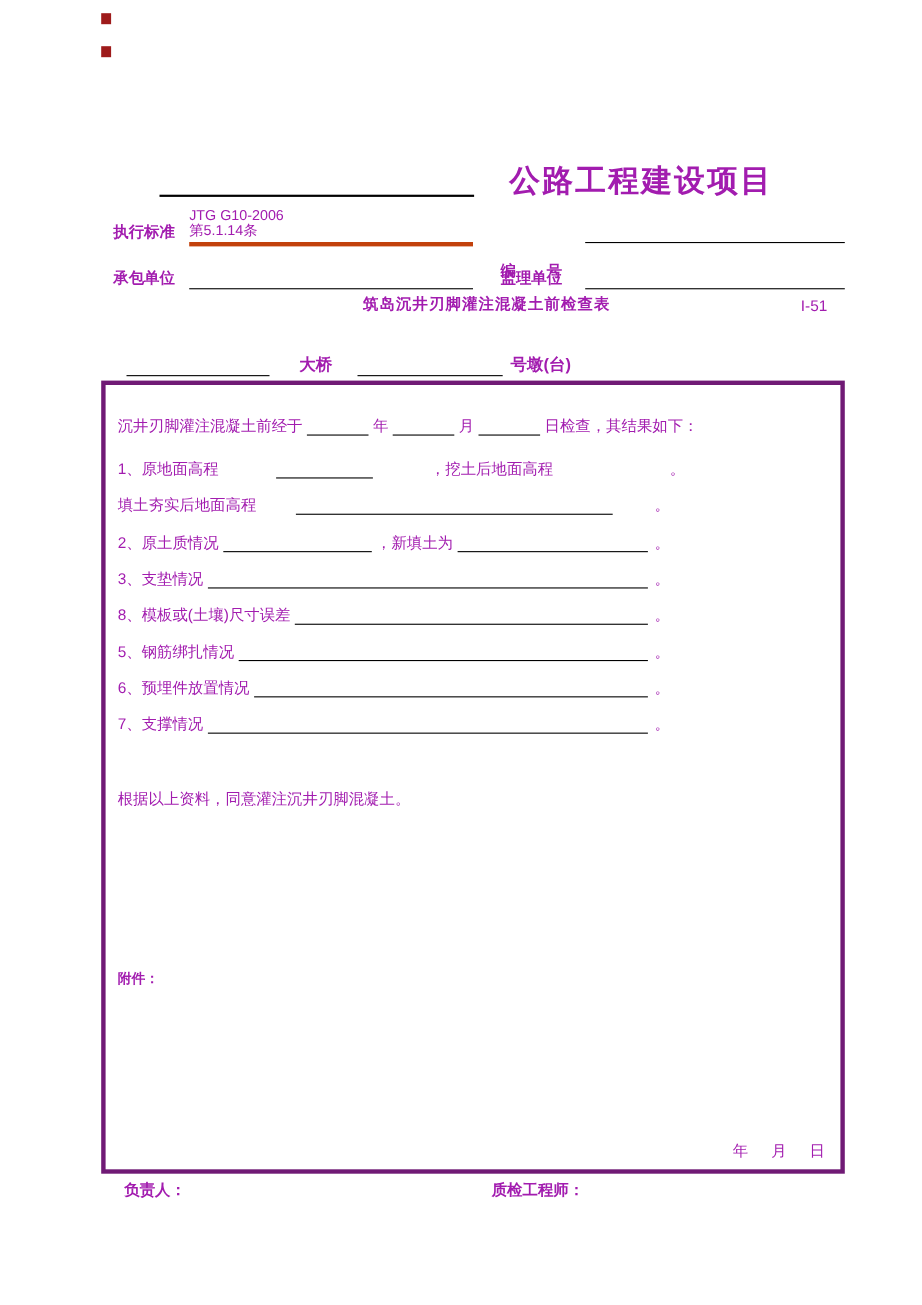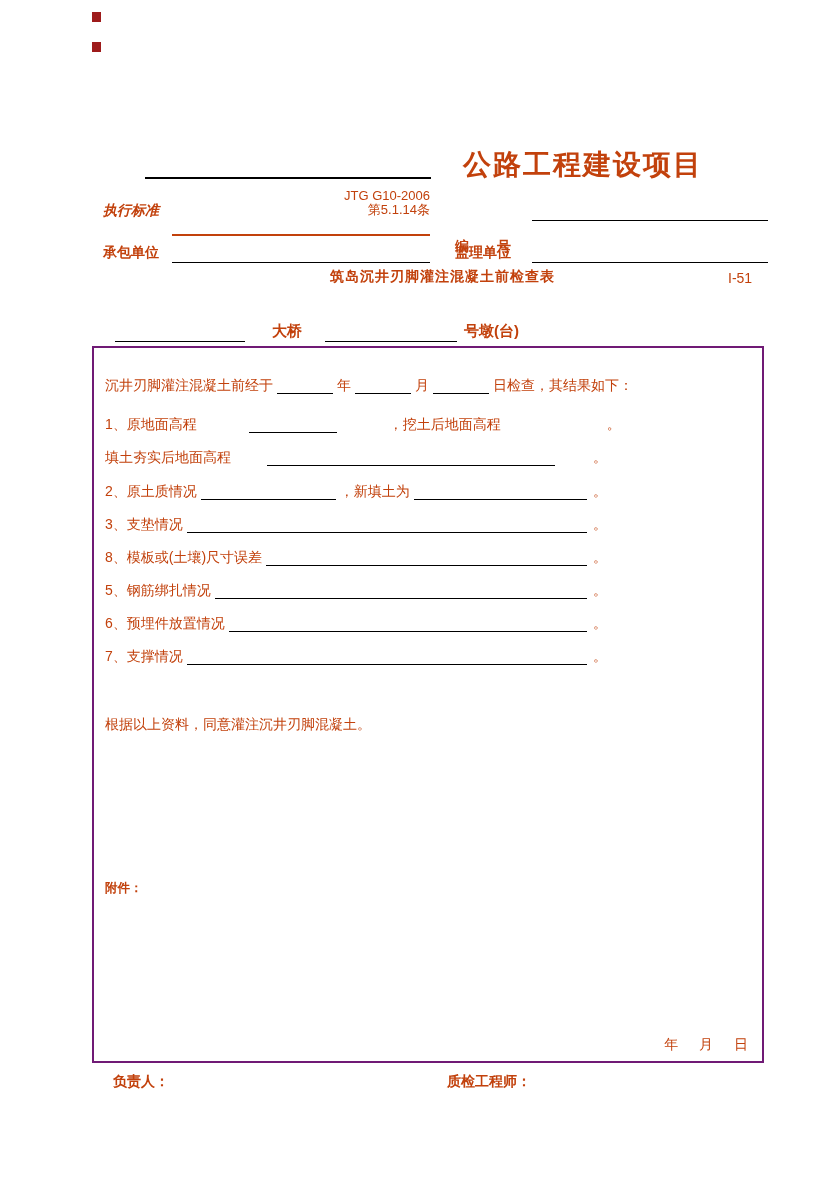--- a/index.html
+++ b/index.html
@@ -2,21 +2,21 @@
 <html><head>
 <meta charset="utf-8">
 <style>
   html, body { margin: 0; padding: 0; background: #ffffff; }
   .page {
     position: relative;
     width: 838px;
     height: 1101px;
     background: #ffffff;
     font-family: "Liberation Sans", sans-serif;
-    color: #c2410c;
+    color: #a21caf;
     overflow: hidden;
   }
   .red-mark {
     position: absolute;
     width: 9px; height: 10px;
     background: #9e1b1b;
   }
   
   .project-blank {
     position: absolute;
@@ -38,23 +38,23 @@
   }
   .hdr-blank {
     position: absolute;
     border-bottom: 1px solid #000;
     height: 0;
   }
   .std-value {
     position: absolute;
     font-size: 13px;
     line-height: 14px;
-    text-align: right;
-    border-bottom: 2px solid #c2410c;
-    padding-bottom: 17px;
+    text-align: left;
+    border-bottom: 4px solid #c2410c;
+    padding-bottom: 3px;
     white-space: nowrap;
   }
   .form-title {
     position: absolute;
     font-size: 14px;
     font-weight: bold;
     letter-spacing: 1px;
     white-space: nowrap;
   }
   .form-code { position: absolute; font-size: 14px; white-space: nowrap; }
@@ -63,21 +63,21 @@
     position: absolute;
     font-size: 15px;
     font-weight: bold;
     white-space: nowrap;
   }
   
   .form-box {
     position: absolute;
     left: 92px; top: 346px;
     width: 668px; height: 713px;
-    border: 2px solid #701a75;
+    border: 4px solid #701a75;
     background: #fff;
   }
   .line {
     position: absolute;
     left: 11px;
     width: 502px;
     display: flex;
     align-items: flex-end;
     font-size: 14px;
     line-height: 18px;
@@ -127,21 +127,21 @@
 <body>
 
 <div class="page">
 
   <div class="red-mark" style="left:92px; top:12px;"></div>
   <div class="red-mark" style="left:92px; top:42px;"></div>
 
   <div class="project-blank" style="left:145px; top:177px; width:286px;"></div>
   <div class="doc-title" style="left:463px; top:146px;">公路工程建设项目</div>
 
-  <div class="hdr-label" style="left:103px; top:202px;font-style:italic;">执行标准</div>
+  <div class="hdr-label" style="left:103px; top:202px;">执行标准</div>
   <div class="std-value" style="left:172px; top:189px; width:258px;">
     <div>JTG G10-2006</div>
     <div>第5.1.14条</div>
   </div>
   <div class="hdr-label" style="left:455px; top:202px;margin-top:36px;">编　　号</div>
   <div class="hdr-blank" style="left:532px; top:220px; width:236px;"></div>
 
   <div class="hdr-label" style="left:103px; top:244px;">承包单位</div>
   <div class="hdr-blank" style="left:172px; top:262px; width:258px;"></div>
   <div class="hdr-label" style="left:455px; top:244px;">监理单位</div>

